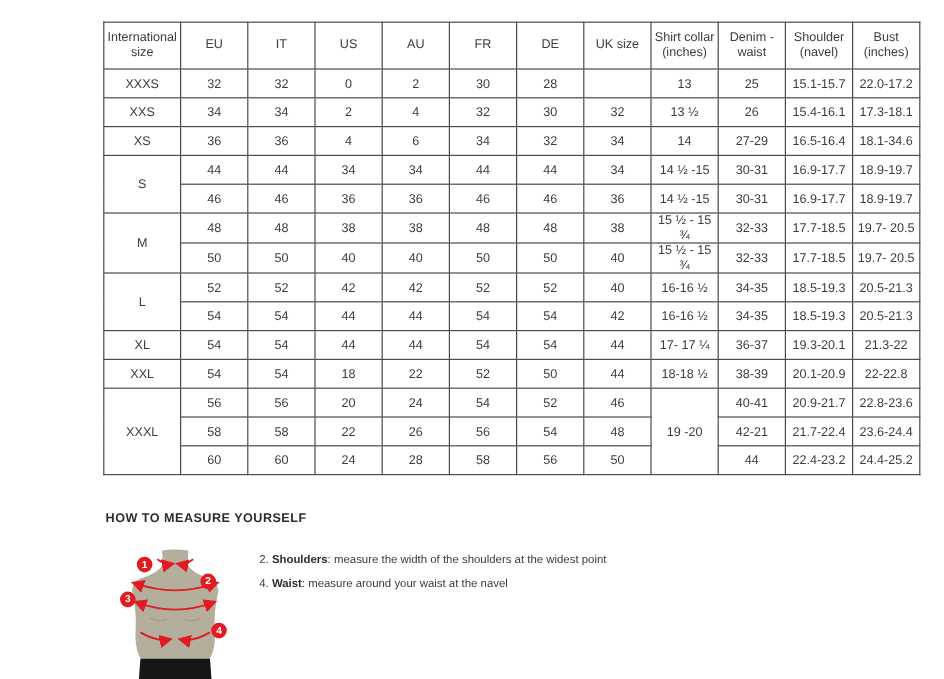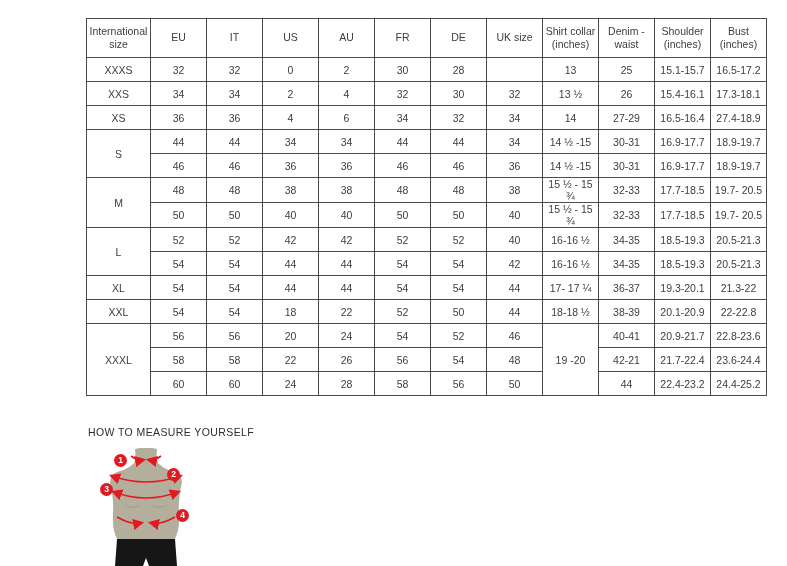--- a/index.html
+++ b/index.html
@@ -18,22 +18,22 @@
   col.c-std{width:56px;}
   th,td{
     border:1px solid var(--border);
     text-align:center;vertical-align:middle;
     font-size:10.5px;font-weight:400;padding:0 2px;color:var(--text);
   }
   th{height:39px;line-height:1.25;}
   td{height:24px;}
   .measure{margin-top:30px;}
   .measure-title{
-    font-size:10.5px;font-weight:400;letter-spacing:.4px;
-    margin:0 0 10px 2px;color:#2d2d2d;
+    font-size:10.5px;font-weight:700;letter-spacing:.4px;
+    margin:0 0 20px 2px;color:#2d2d2d;
   }
   .measure-body{display:flex;gap:10px;align-items:flex-start;}
   .figure{position:relative;width:120px;height:118px;flex:none;}
   .badge{
     position:absolute;width:13px;height:13px;border-radius:50%;
     background:var(--accent);color:#fff;font-size:8.5px;font-weight:700;
     display:flex;align-items:center;justify-content:center;line-height:1;
   }
   .b1{left:28px;top:6px;}
   .b2{left:81px;top:20px;}
@@ -72,38 +72,38 @@
           <th>International size</th>
           <th>EU</th>
           <th>IT</th>
           <th>US</th>
           <th>AU</th>
           <th>FR</th>
           <th>DE</th>
           <th>UK size</th>
           <th>Shirt collar (inches)</th>
           <th>Denim - waist</th>
-          <th>Shoulder (inches)</th>
+          <th>Shoulder (navel)</th>
           <th>Bust (inches)</th>
         </tr>
       </thead>
     <tbody>
         <tr>
           <td>XXXS</td>
           <td>32</td>
           <td>32</td>
           <td>0</td>
           <td>2</td>
           <td>30</td>
           <td>28</td>
           <td></td>
           <td>13</td>
           <td>25</td>
           <td>15.1-15.7</td>
-          <td>16.5-17.2</td>
+          <td>22.0-17.2</td>
         </tr>
         <tr>
           <td>XXS</td>
           <td>34</td>
           <td>34</td>
           <td>2</td>
           <td>4</td>
           <td>32</td>
           <td>30</td>
           <td>32</td>
@@ -117,21 +117,21 @@
           <td>36</td>
           <td>36</td>
           <td>4</td>
           <td>6</td>
           <td>34</td>
           <td>32</td>
           <td>34</td>
           <td>14</td>
           <td>27-29</td>
           <td>16.5-16.4</td>
-          <td>27.4-18.9</td>
+          <td>18.1-34.6</td>
         </tr>
         <tr>
           <td rowspan="2">S</td>
           <td>44</td>
           <td>44</td>
           <td>34</td>
           <td>34</td>
           <td>44</td>
           <td>44</td>
           <td>34</td>
@@ -306,16 +306,18 @@
           <path class="arrow" d="M31,69 Q45,77 55,75" marker-end="url(#ah)"></path>
           <path class="arrow" d="M89,69 Q75,77 65,75" marker-end="url(#ah)"></path>
         </svg>
         <div class="badge b1">1</div>
         <div class="badge b2">2</div>
         <div class="badge b3">3</div>
         <div class="badge b4">4</div>
       </div>
 
       <ol class="steps">
+          <li>2. <b>Shoulders</b>: measure the width of the shoulders at the widest point</li>
+          <li>4. <b>Waist</b>: measure around your waist at the navel</li>
         </ol>
     </div>
   </section>
 </div>
 
 </body></html>

